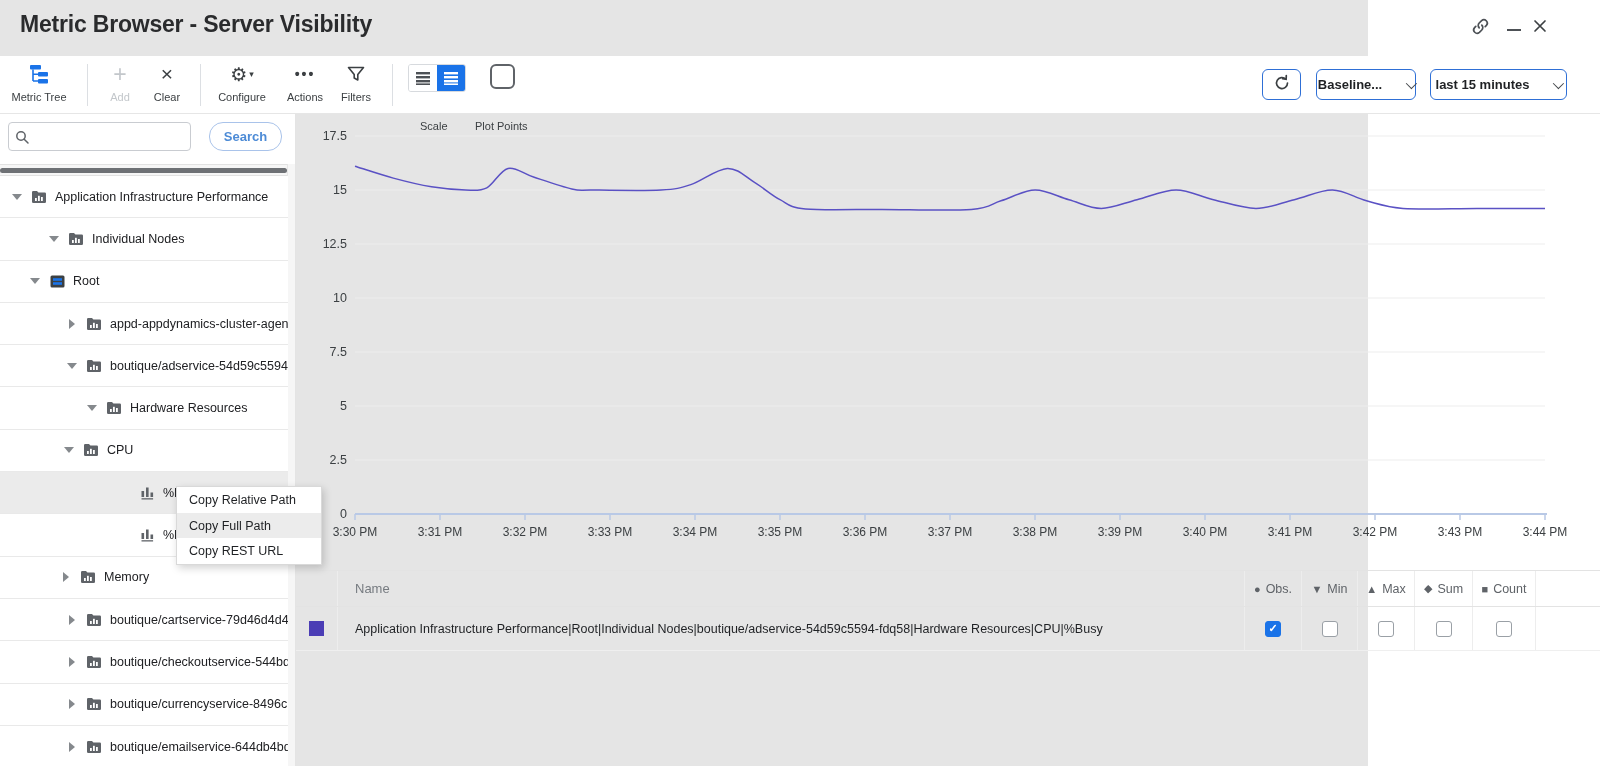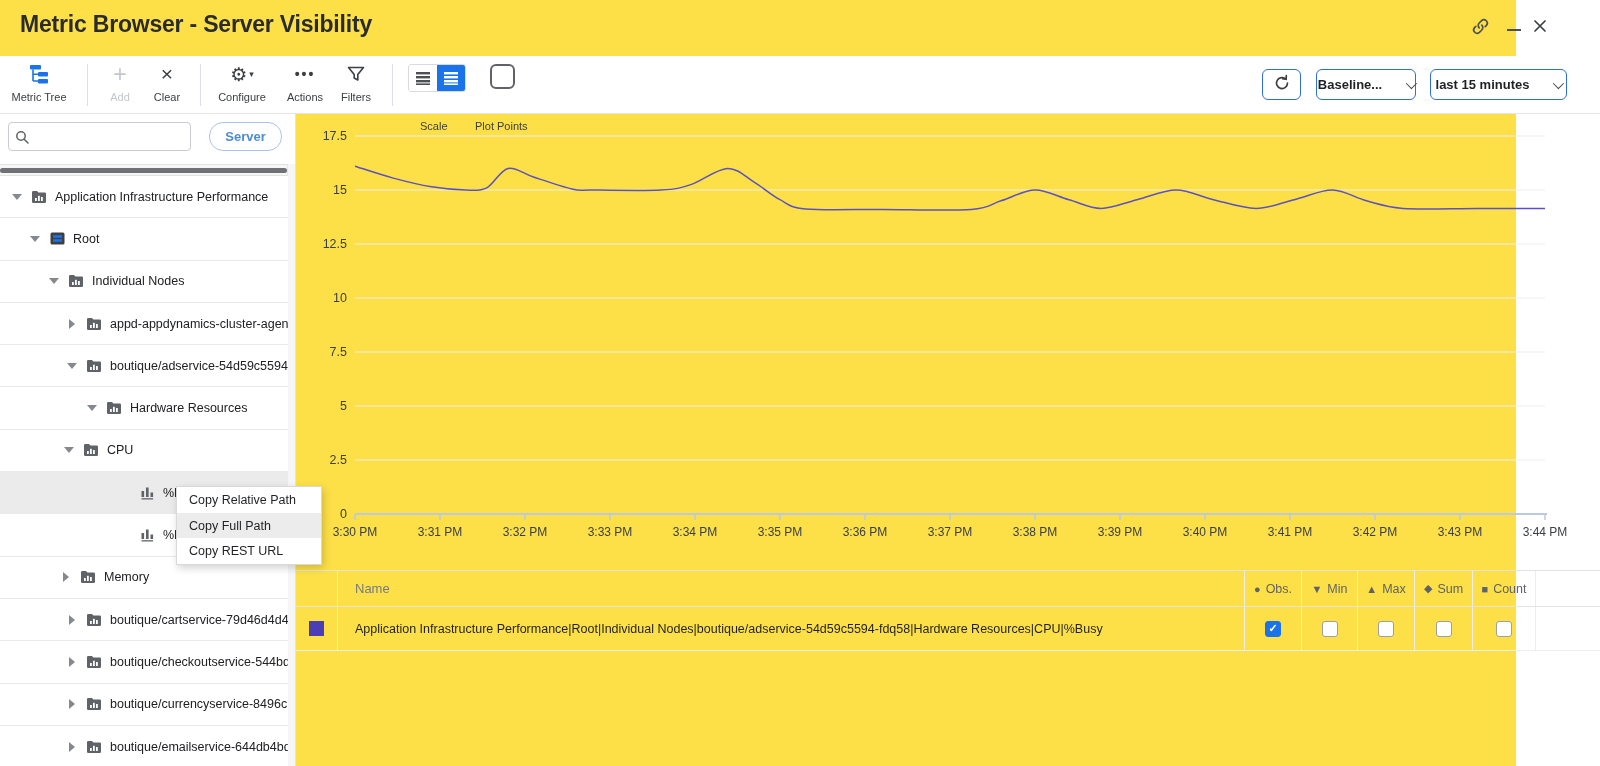--- a/index.html
+++ b/index.html
@@ -1,18 +1,18 @@
 <!DOCTYPE html>
 <html><head>
 <meta charset="utf-8">
 <style>
   * { margin:0; padding:0; box-sizing:border-box; }
   html,body { width:1600px; height:766px; overflow:hidden; background:#fff;
     font-family:"Liberation Sans", sans-serif; color:#202124; }
-  #app { position:absolute; inset:0; width:1516px; height:766px; background:#fde047;text-decoration:underline; }
+  #app { position:absolute; inset:0; width:1368px; height:766px; background:#e5e5e5;text-decoration:underline; }
 
   
   .titlebar { position:absolute; left:0; top:0; width:1600px; height:56px; }
   .title { position:absolute; left:20px; top:11px; font-size:23px; font-weight:700; color:#2a2b2d; letter-spacing:-0.2px; }
   .winctl { position:absolute; top:16px; width:20px; height:20px; display:flex; align-items:center; justify-content:center; color:#4d5156; cursor:pointer; }
   .winctl svg { display:block; }
   #ctl-link { left:1470px; }
   #ctl-min { left:1504px; }
   #ctl-close { left:1530px; font-size:20px; font-weight:400; color:#3c4043; }
   .min-bar { width:14px; height:2px; background:#4d5156; margin-top:8px; }
@@ -190,21 +190,21 @@
   </div>
 
   <div class="sidebar">
     <div class="search-row">
       <div class="search-input">
         <svg width="15" height="15" viewBox="0 0 15 15" fill="none" stroke="#5f6368" stroke-width="1.5">
           <circle cx="6" cy="6" r="4.2"></circle>
             <path d="M9.2 9.2 L13 13" stroke-linecap="round"></path>
         </svg>
       </div>
-      <div class="search-btn">Server</div>
+      <div class="search-btn">Search</div>
     </div>
     <div class="hscroll">
         <div class="thumb"></div>
       </div>
     <div class="vscroll"></div>
     <div class="tree" id="tree">
         <div class="tree-row">
           <div class="inner" style="padding-left: 11px;">
             <span class="tw">
               <span class="arrow-down"></span>
@@ -213,53 +213,53 @@
               <svg width="16" height="14" viewBox="0 0 16 14">
                 <path d="M1 2.2 Q1 1 2.2 1 H6 L7.4 2.6 H13.8 Q15 2.6 15 3.8 V11.8 Q15 13 13.8 13 H2.2 Q1 13 1 11.8 Z" fill="#5f6368"></path>
                 <g fill="#fff">
                   <rect x="4" y="8" width="1.8" height="3"></rect>
                   <rect x="7" y="5.8" width="1.8" height="5.2"></rect>
                   <rect x="10" y="7" width="1.8" height="4"></rect>
                 </g>
               </svg>
             </span>
             <span class="tree-label">Application Infrastructure Performance</span>
+          </div>
+        </div>
+        <div class="tree-row">
+          <div class="inner" style="padding-left: 48px;">
+            <span class="tw">
+              <span class="arrow-down"></span>
+            </span>
+            <span class="tw" style="width:16px">
+              <svg width="16" height="14" viewBox="0 0 16 14">
+                <path d="M1 2.2 Q1 1 2.2 1 H6 L7.4 2.6 H13.8 Q15 2.6 15 3.8 V11.8 Q15 13 13.8 13 H2.2 Q1 13 1 11.8 Z" fill="#5f6368"></path>
+                <g fill="#fff">
+                  <rect x="4" y="8" width="1.8" height="3"></rect>
+                  <rect x="7" y="5.8" width="1.8" height="5.2"></rect>
+                  <rect x="10" y="7" width="1.8" height="4"></rect>
+                </g>
+              </svg>
+            </span>
+            <span class="tree-label">Individual Nodes</span>
           </div>
         </div>
         <div class="tree-row">
           <div class="inner" style="padding-left: 29px;">
             <span class="tw">
               <span class="arrow-down"></span>
             </span>
             <span class="tw" style="width:16px">
               <svg width="15" height="13" viewBox="0 0 15 13">
                 <rect x="0.5" y="0.5" width="14" height="12" rx="1.5" fill="#3c4043"></rect>
                 <rect x="3" y="3.2" width="9" height="2.6" fill="#1a73e8"></rect>
                 <rect x="3" y="7.2" width="9" height="2.6" fill="#1a73e8"></rect>
               </svg>
             </span>
             <span class="tree-label">Root</span>
-          </div>
-        </div>
-        <div class="tree-row">
-          <div class="inner" style="padding-left: 48px;">
-            <span class="tw">
-              <span class="arrow-down"></span>
-            </span>
-            <span class="tw" style="width:16px">
-              <svg width="16" height="14" viewBox="0 0 16 14">
-                <path d="M1 2.2 Q1 1 2.2 1 H6 L7.4 2.6 H13.8 Q15 2.6 15 3.8 V11.8 Q15 13 13.8 13 H2.2 Q1 13 1 11.8 Z" fill="#5f6368"></path>
-                <g fill="#fff">
-                  <rect x="4" y="8" width="1.8" height="3"></rect>
-                  <rect x="7" y="5.8" width="1.8" height="5.2"></rect>
-                  <rect x="10" y="7" width="1.8" height="4"></rect>
-                </g>
-              </svg>
-            </span>
-            <span class="tree-label">Individual Nodes</span>
           </div>
         </div>
         <div class="tree-row">
           <div class="inner" style="padding-left: 66px;">
             <span class="tw">
               <span class="arrow-right"></span>
             </span>
             <span class="tw" style="width:16px">
               <svg width="16" height="14" viewBox="0 0 16 14">
                 <path d="M1 2.2 Q1 1 2.2 1 H6 L7.4 2.6 H13.8 Q15 2.6 15 3.8 V11.8 Q15 13 13.8 13 H2.2 Q1 13 1 11.8 Z" fill="#5f6368"></path>

